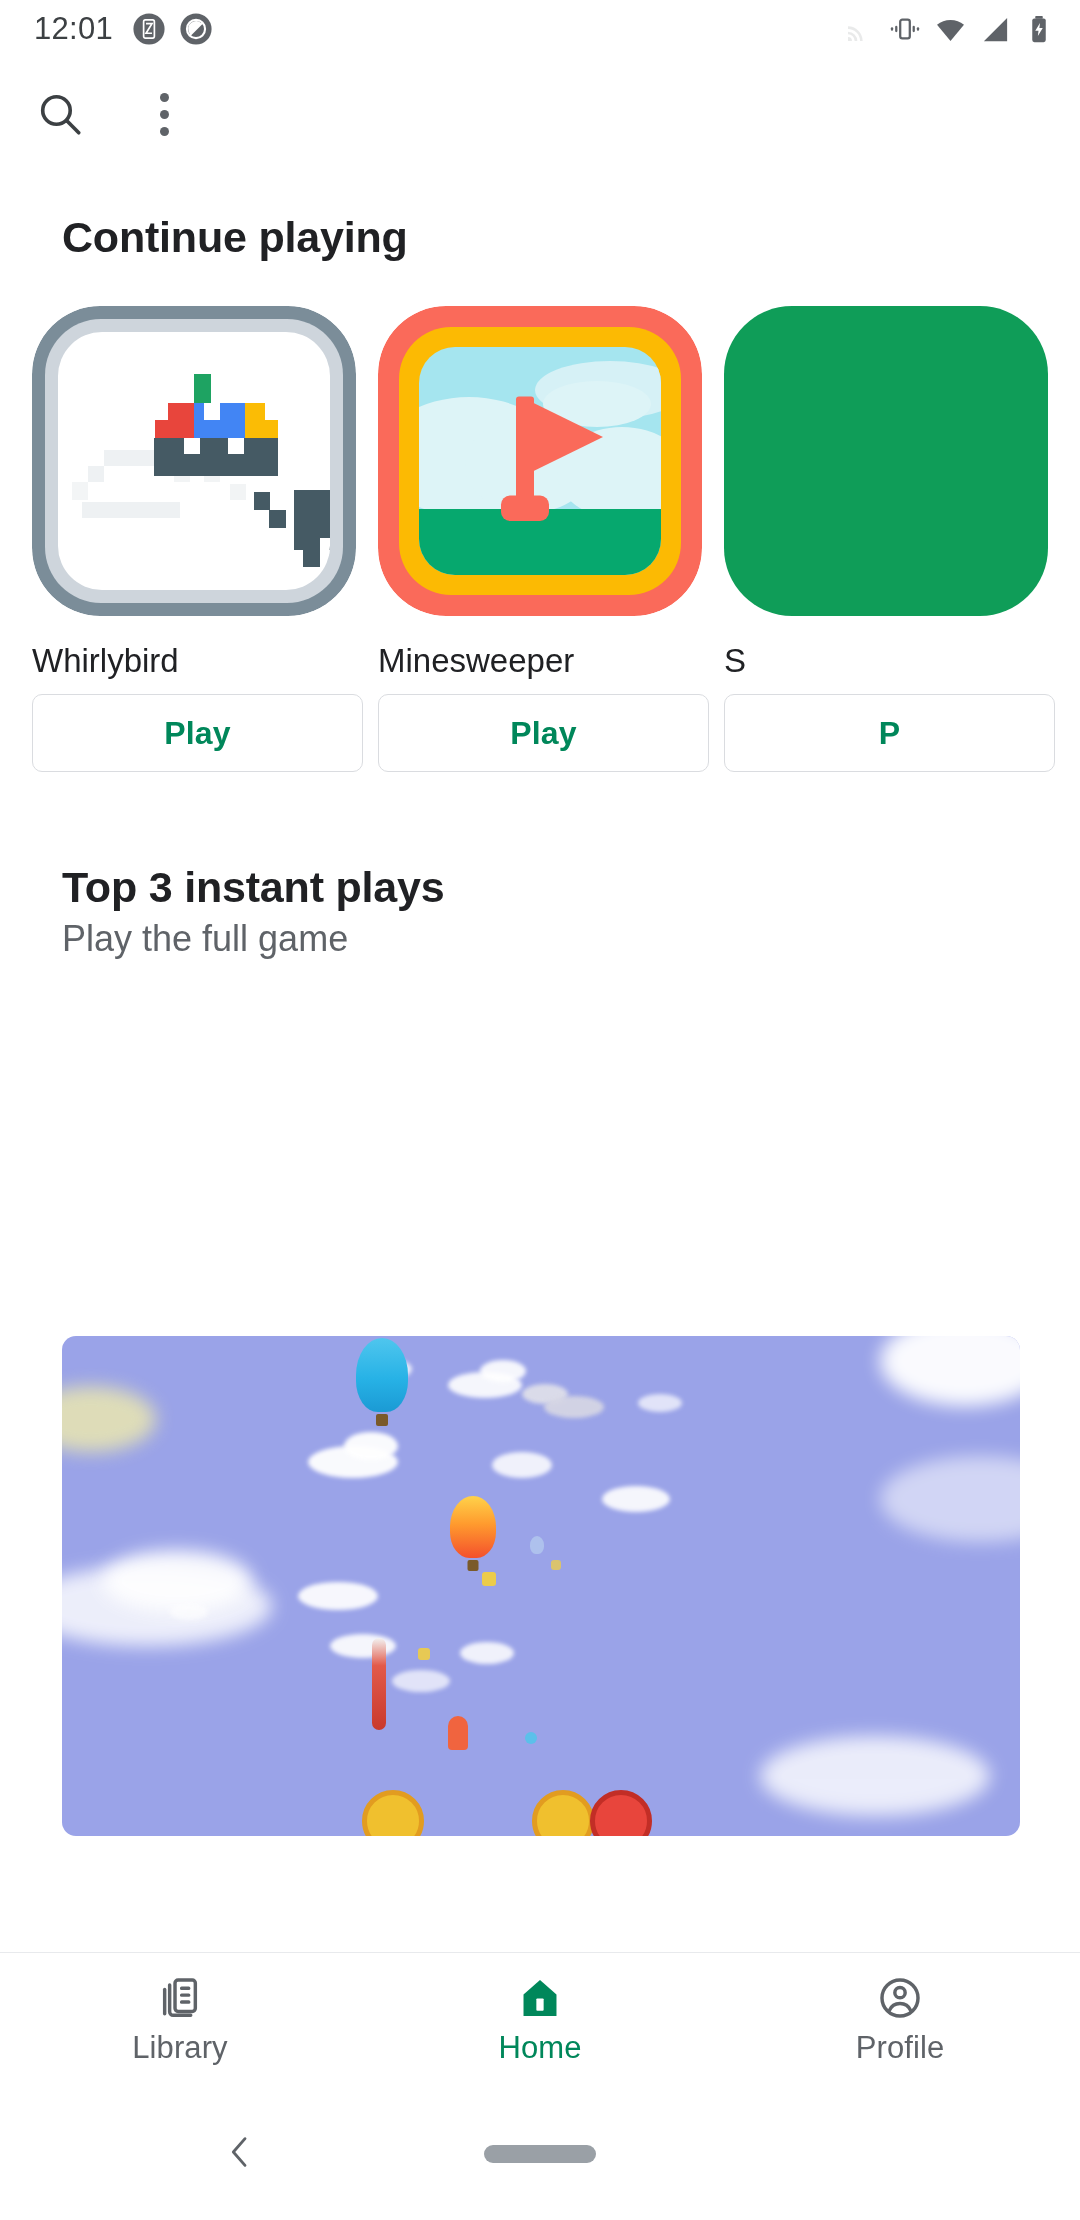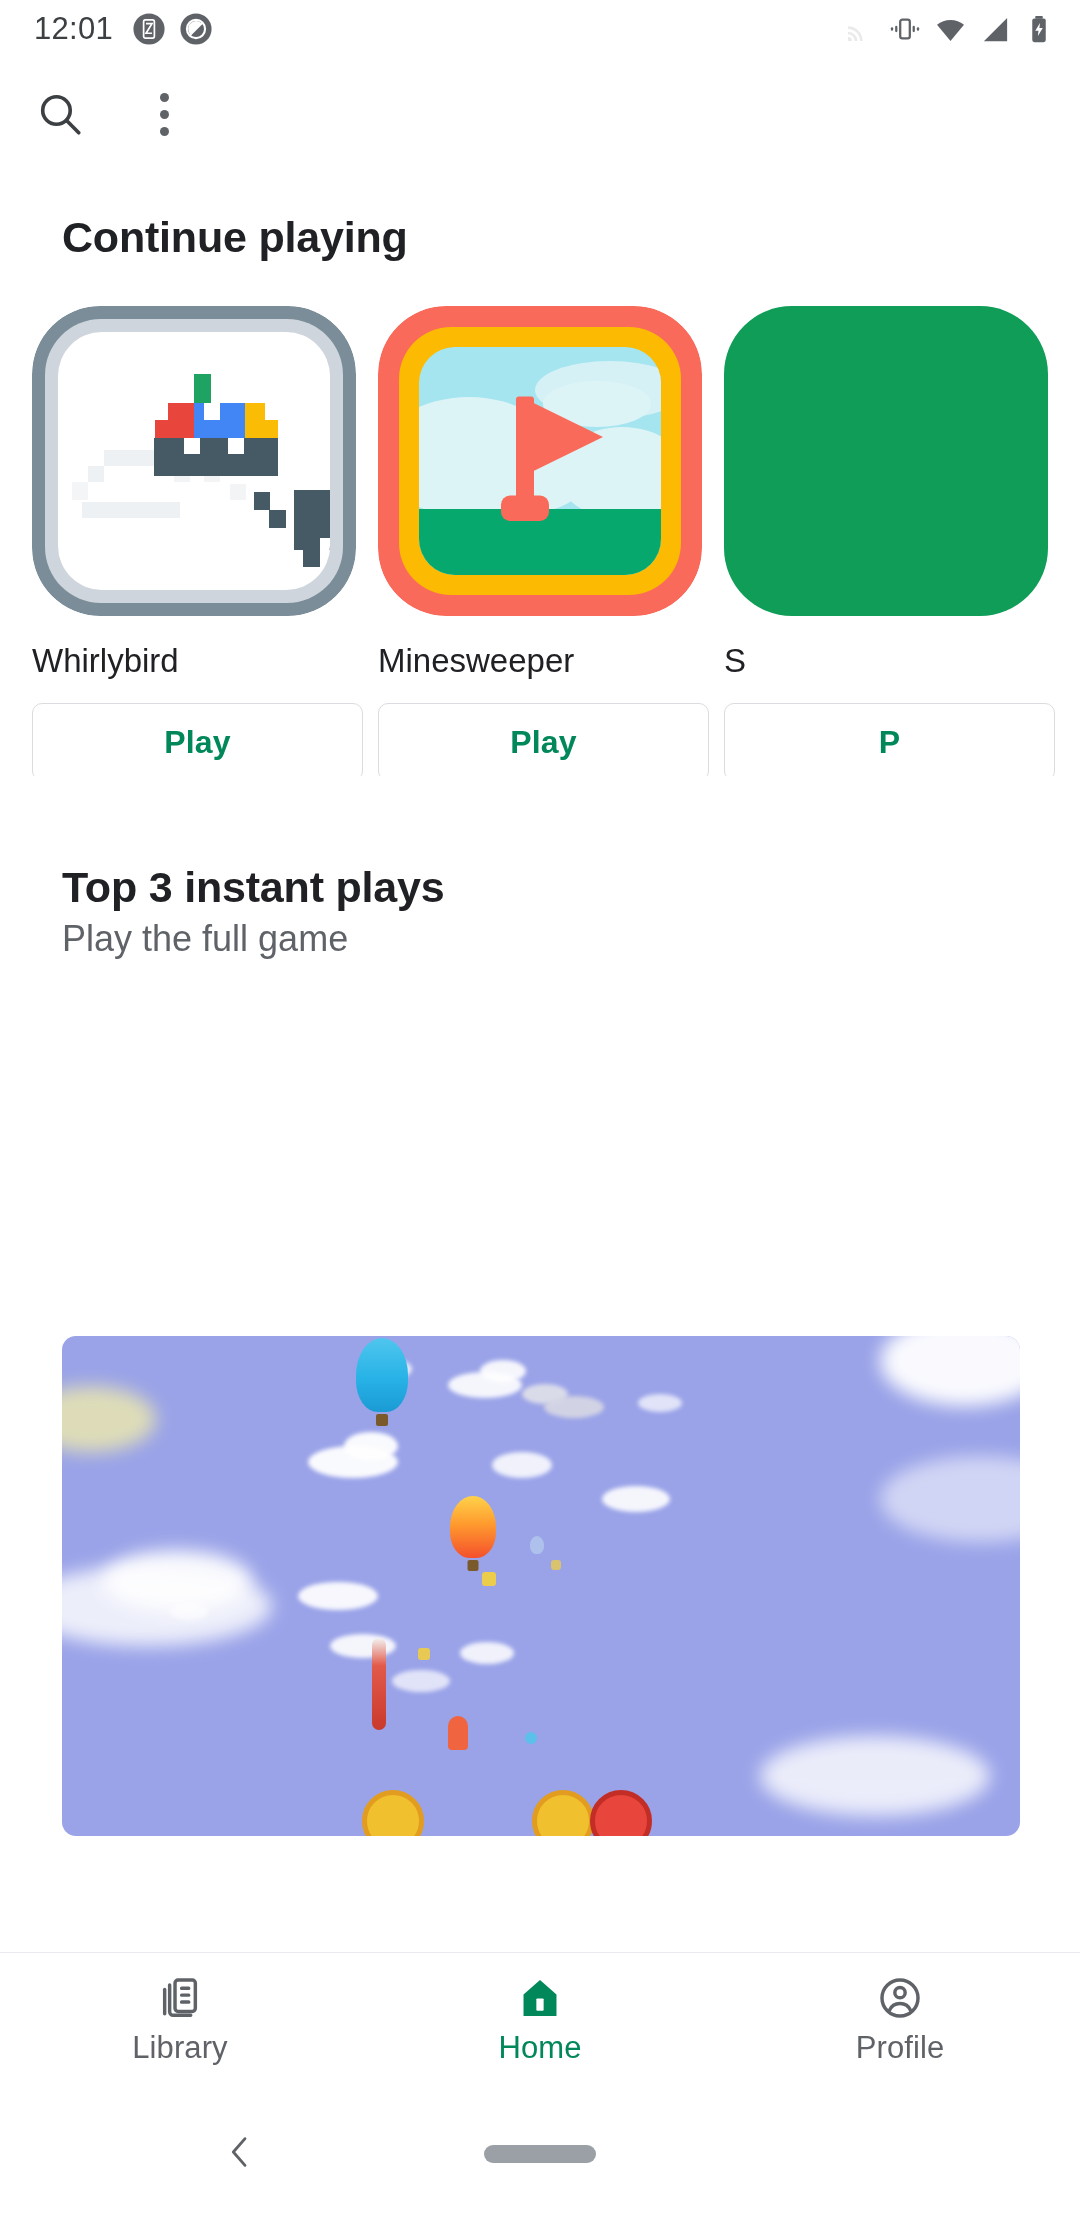--- a/index.html
+++ b/index.html
@@ -56,21 +56,21 @@
   }
   .cp-card { width:324px; flex-shrink:0; }
   .cp-icon {
     width:324px; height:310px; border-radius:68px; overflow:hidden; position:relative;
   }
   .cp-name {
     margin-top:26px; font-size:33px; color:#202124; white-space:nowrap;
     overflow:hidden; text-overflow:clip;
   }
   .cp-play {
-    margin-top:23px; width:331px; height:78px; border:1.5px solid #dadce0;
+    margin-top:14px; width:331px; height:78px; border:1.5px solid #dadce0;
     border-radius:10px; background:#fff; color:#00875a;
     font-size:32px; font-weight:700; letter-spacing:.2px;
     display:flex; align-items:center; justify-content:center; cursor:pointer;
     font-family:"Liberation Sans", sans-serif;
   }
 
   
   .wb-outer { width:100%; height:100%; background:#7b8d99; border-radius:68px; padding:13px; }
   .wb-mid   { width:100%; height:100%; background:#ced5dc; border-radius:56px; padding:13px; }
   .wb-inner { width:100%; height:100%; background:#ffffff; border-radius:44px; position:relative; overflow:hidden; }

